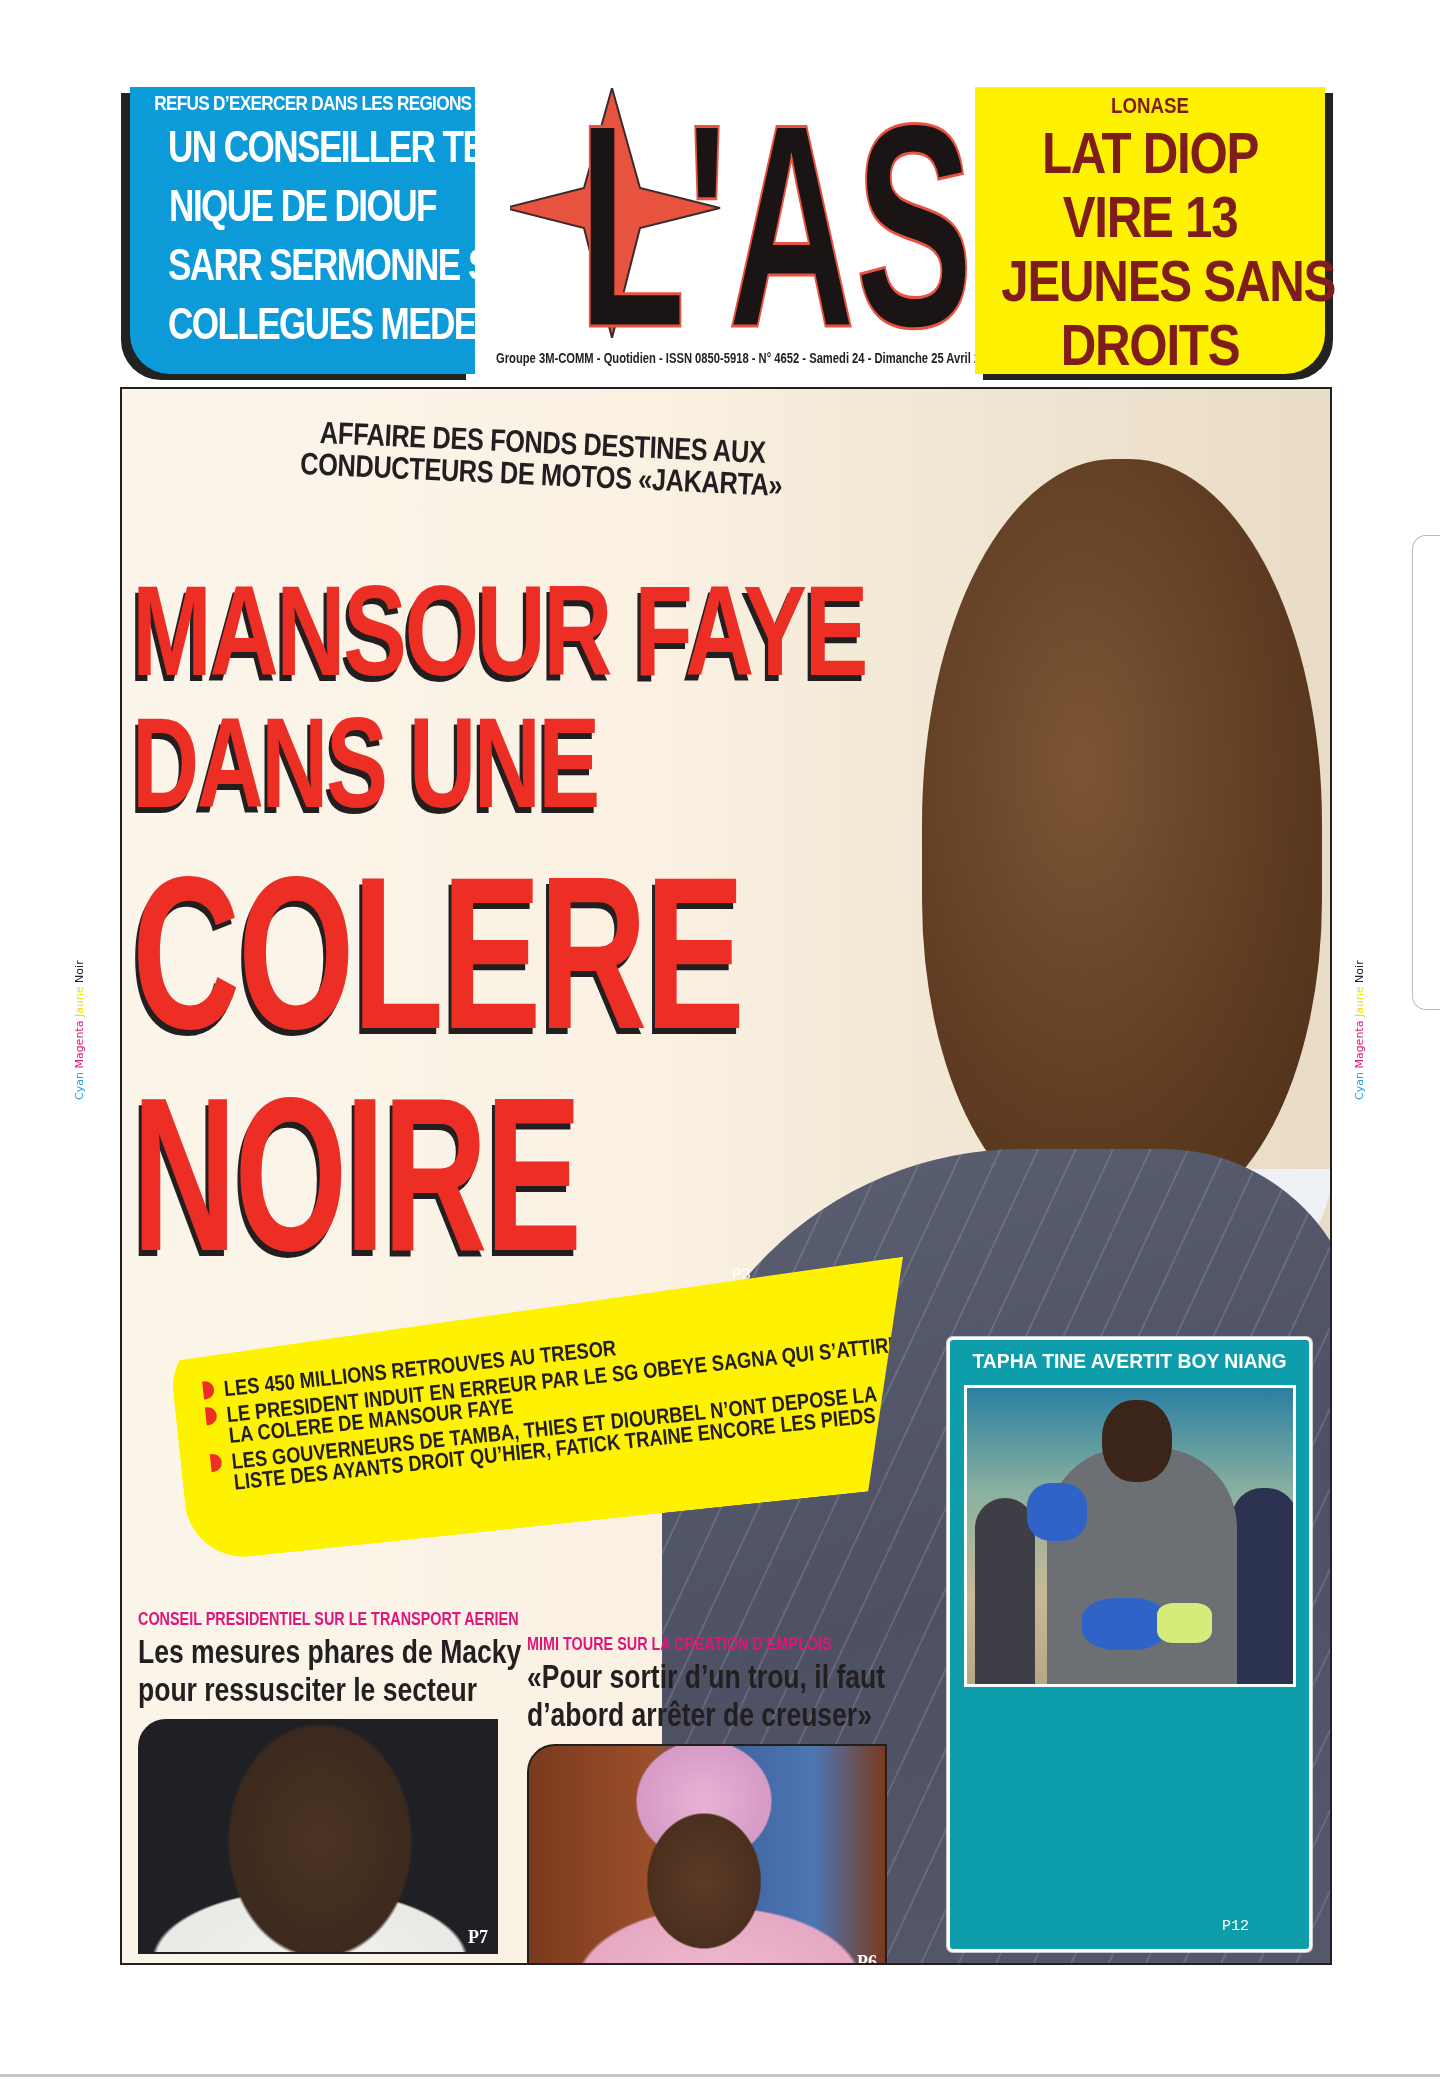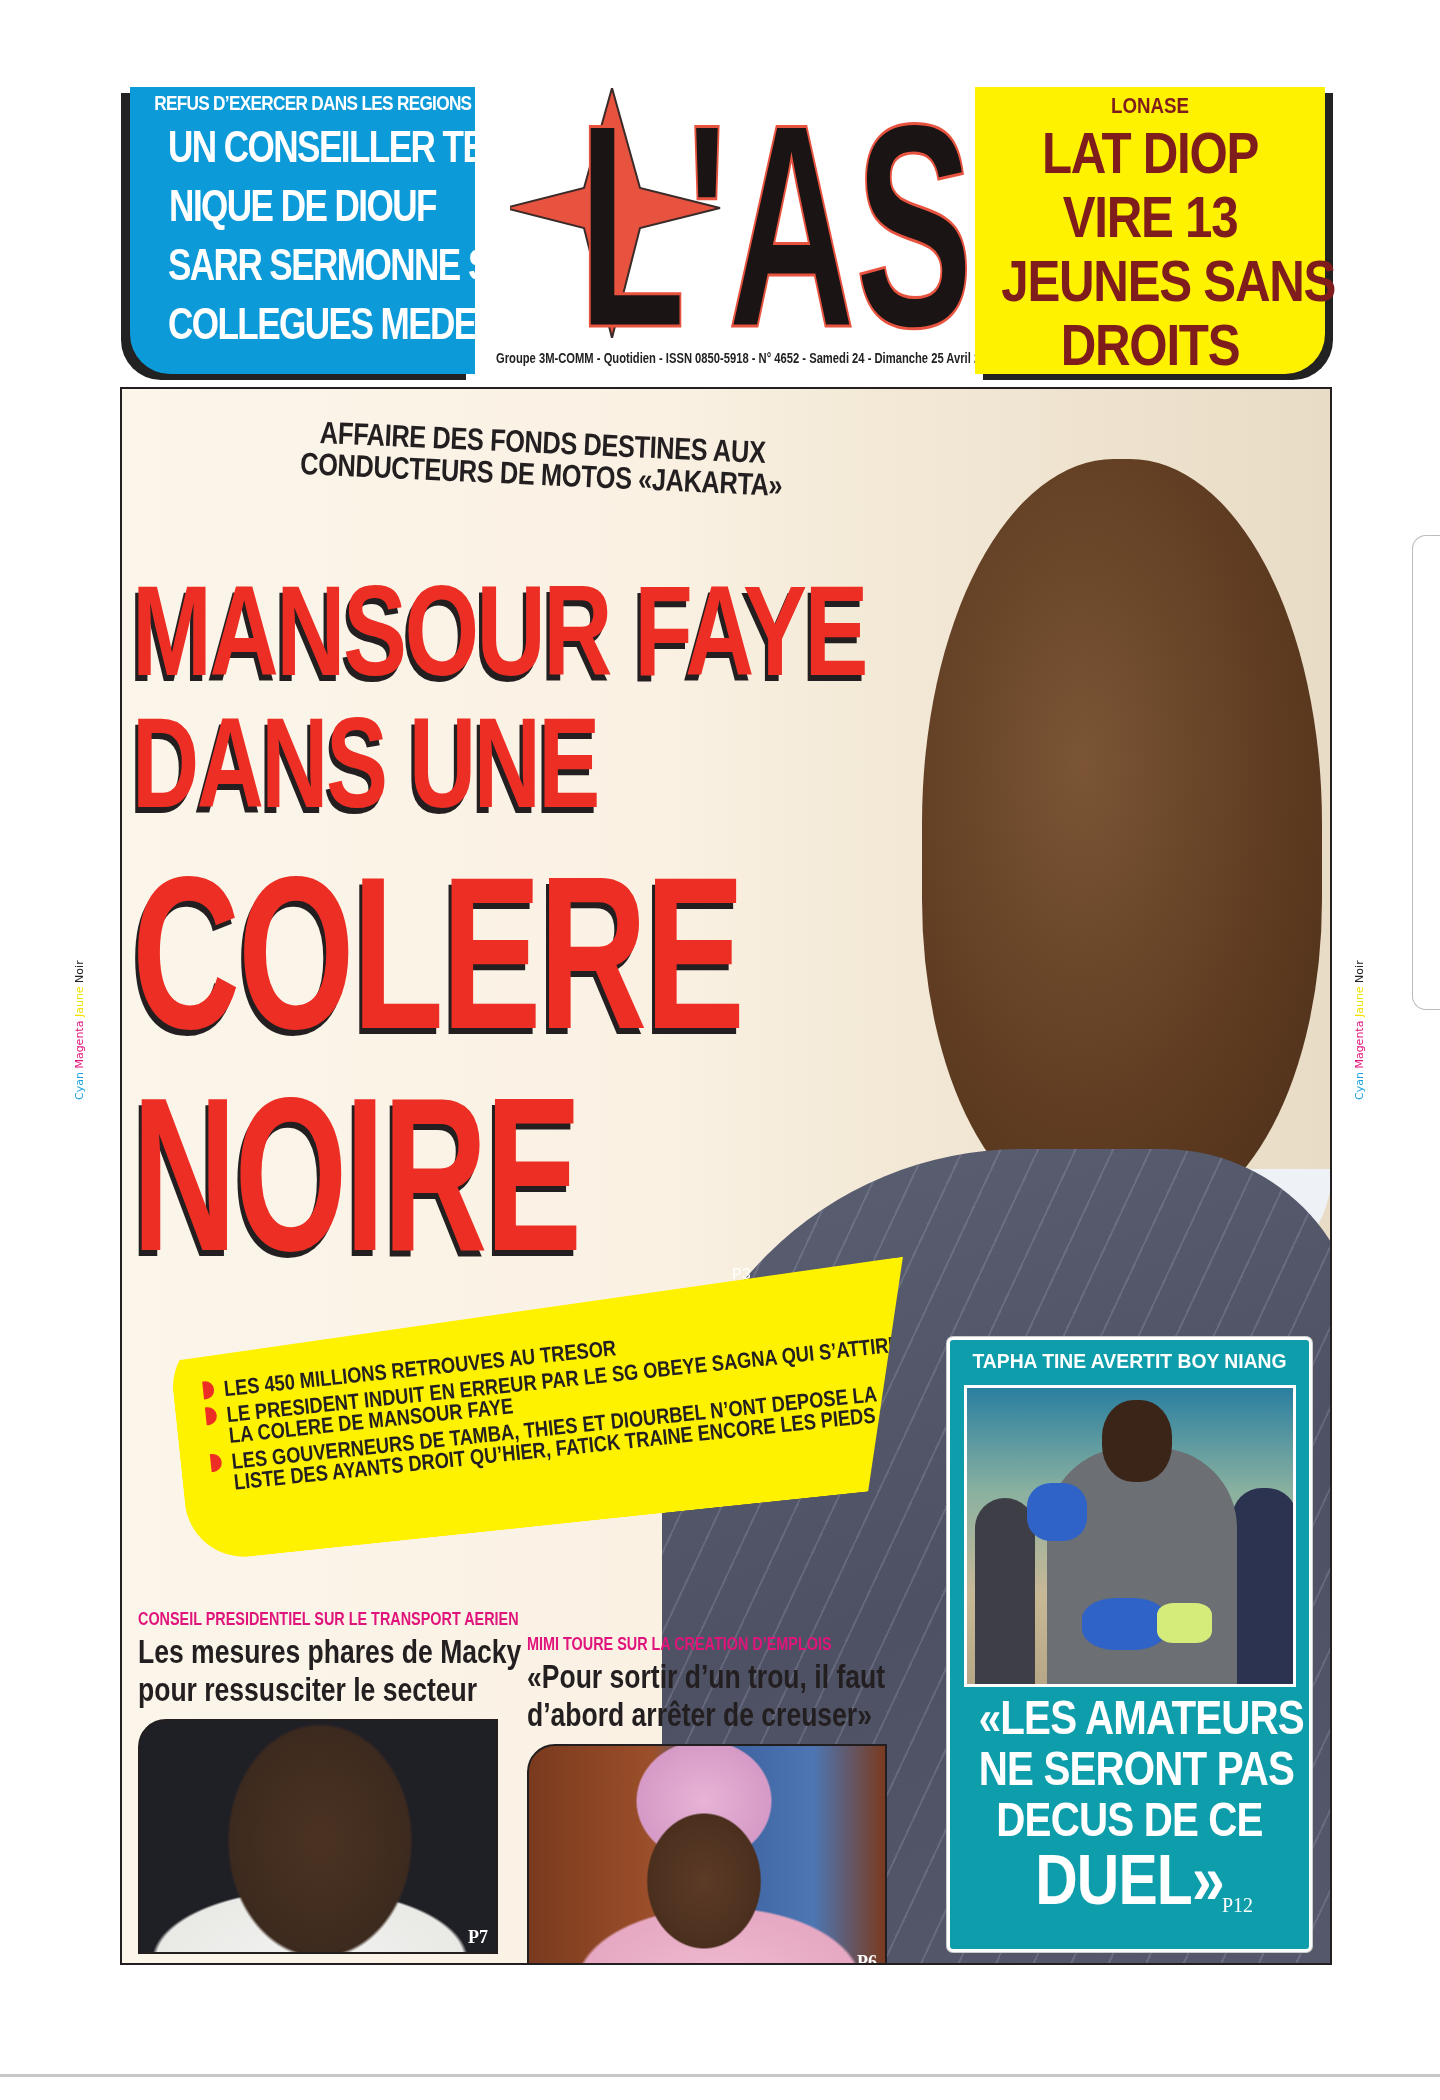--- a/index.html
+++ b/index.html
@@ -59,21 +59,21 @@
     .teal .photo .body { position: absolute; left: 80px; top: 60px; width: 190px; height: 260px; background: #6c6f73; border-radius: 80px 80px 0 0; }
     .teal .photo .head { position: absolute; left: 135px; top: 12px; width: 70px; height: 82px; background: #3b2418; border-radius: 45%; }
     .teal .photo .glove1 { position: absolute; left: 60px; top: 95px; width: 60px; height: 58px; background: #2f63c7; border-radius: 40%; }
     .teal .photo .glove2 { position: absolute; left: 115px; top: 210px; width: 85px; height: 52px; background: #2f63c7; border-radius: 40%; }
     .teal .photo .wrap { position: absolute; left: 190px; top: 215px; width: 55px; height: 40px; background: #d6ec7a; border-radius: 30%; }
     .teal .photo .bg1 { position: absolute; left: 8px; top: 110px; width: 60px; height: 190px; background: #3e3f46; border-radius: 30px 30px 0 0; }
     .teal .photo .bg2 { position: absolute; left: 265px; top: 100px; width: 65px; height: 200px; background: #2b3350; border-radius: 30px 30px 0 0; }
     .teal .quote { position: absolute; left: 0; top: 352px; width: 359px; text-align: center; color: #fff; font-weight: bold; font-size: 48px; line-height: 51px; letter-spacing: -1px; }
     .teal .quote span { display: block; transform: scaleX(0.84); white-space: nowrap; }
     .teal .quote .big { font-size: 70px; line-height: 70px; }
-    .teal .p12 { position: absolute; left: 272px; top: 554px; font-family: Liberation Serif, serif; font-size: 20px; color: #fff; }
+    .teal .p12 { position: absolute; left: 272px; top: 578px; font-family: Liberation Mono, monospace; font-size: 15px; color: #fff; }
 
     .story { position: absolute; top: 1220px; width: 385px; }
     .story .k { color: #e0157c; font-weight: bold; font-size: 18px; transform: scaleX(0.8); transform-origin: left top; white-space: nowrap; }
     .story .h { color: #231f20; font-weight: bold; font-size: 34px; line-height: 38px; transform: scaleX(0.78); transform-origin: left top; white-space: nowrap; margin-top: 2px; }
     .story .photo { position: absolute; top: 110px; width: 360px; height: 235px; border: 2px solid #231f20; border-top-left-radius: 28px; overflow: hidden; }
     .story .photo .pg { position: absolute; right: 8px; bottom: 4px; font-family: "Liberation Serif", serif; font-size: 18px; color: #fff; font-weight: bold; }
     .s1 { left: 16px; } .s2 { left: 405px; margin-top: 25px; }
     .s1 .photo { background: radial-gradient(ellipse 150px 190px at 180px 120px, #4b3322 0%, #3d2a1e 60%, transparent 62%), radial-gradient(ellipse 220px 100px at 170px 240px, #f2f2f0 0%, #e9e9e6 70%, transparent 72%), #1f1f26; }
     .s2 .photo { background: radial-gradient(ellipse 80px 95px at 175px 135px, #5c3b27 0%, #4b2f1e 70%, transparent 72%), radial-gradient(ellipse 95px 85px at 175px 55px, #e8b3d6 0%, #d59ac6 70%, transparent 72%), radial-gradient(ellipse 200px 110px at 190px 240px, #f0bcd2 0%, #e6a8c2 70%, transparent 72%), linear-gradient(90deg, #7a3a1e 0%, #9c4f2a 35%, #3a5f9c 50%, #4d76b3 80%, #7a3a1e 100%); }
   </style>
@@ -166,26 +166,20 @@
     <div class="k">TAPHA TINE AVERTIT BOY NIANG</div>
     <div class="photo">
       <div class="bg1"></div>
       <div class="bg2"></div>
       <div class="body"></div>
       <div class="head"></div>
       <div class="glove1"></div>
       <div class="glove2"></div>
       <div class="wrap"></div>
     </div>
-    <div class="quote">
-      <span>«LES AMATEURS</span>
-      <span>NE SERONT PAS</span>
-      <span>DECUS DE CE</span>
-      <span class="big">DUEL»</span>
-    </div>
     <div class="p12">P12</div>
   </div>
 
   <div class="story s1">
     <div class="k">CONSEIL PRESIDENTIEL SUR LE TRANSPORT AERIEN</div>
     <div class="h">
       <div>Les mesures phares de Macky</div>
       <div>pour ressusciter le secteur</div>
     </div>
     <div class="photo">

